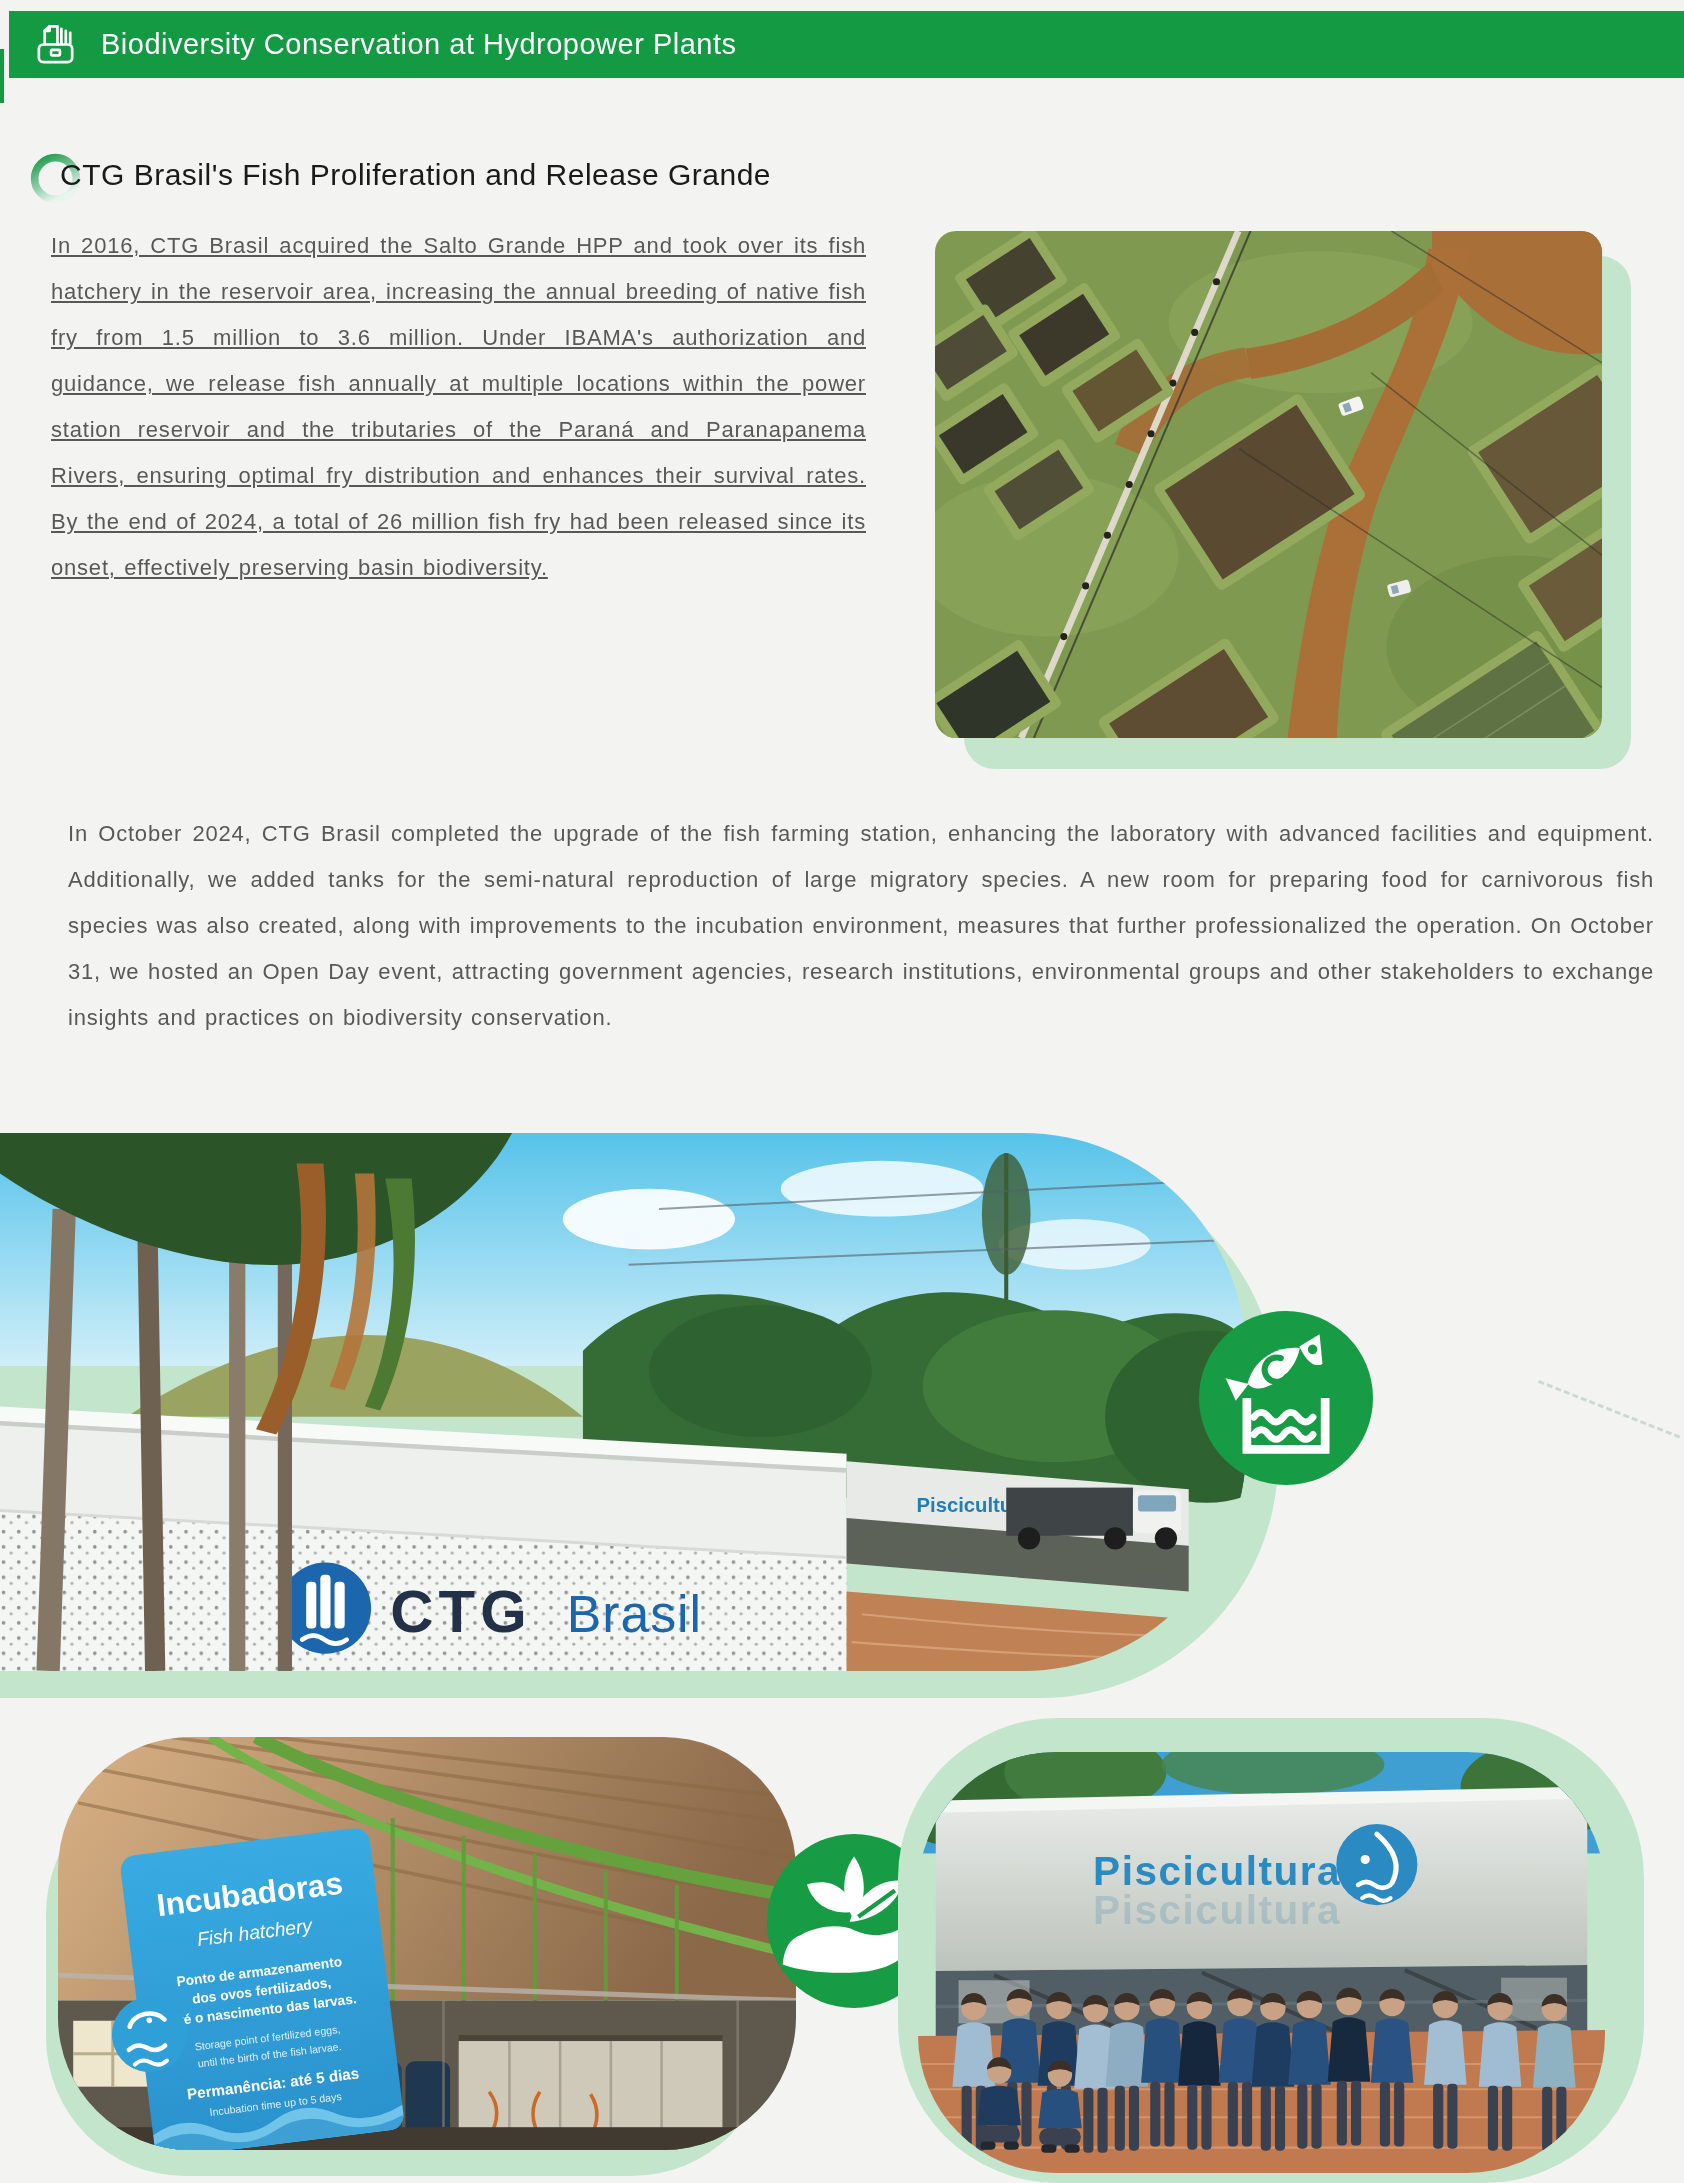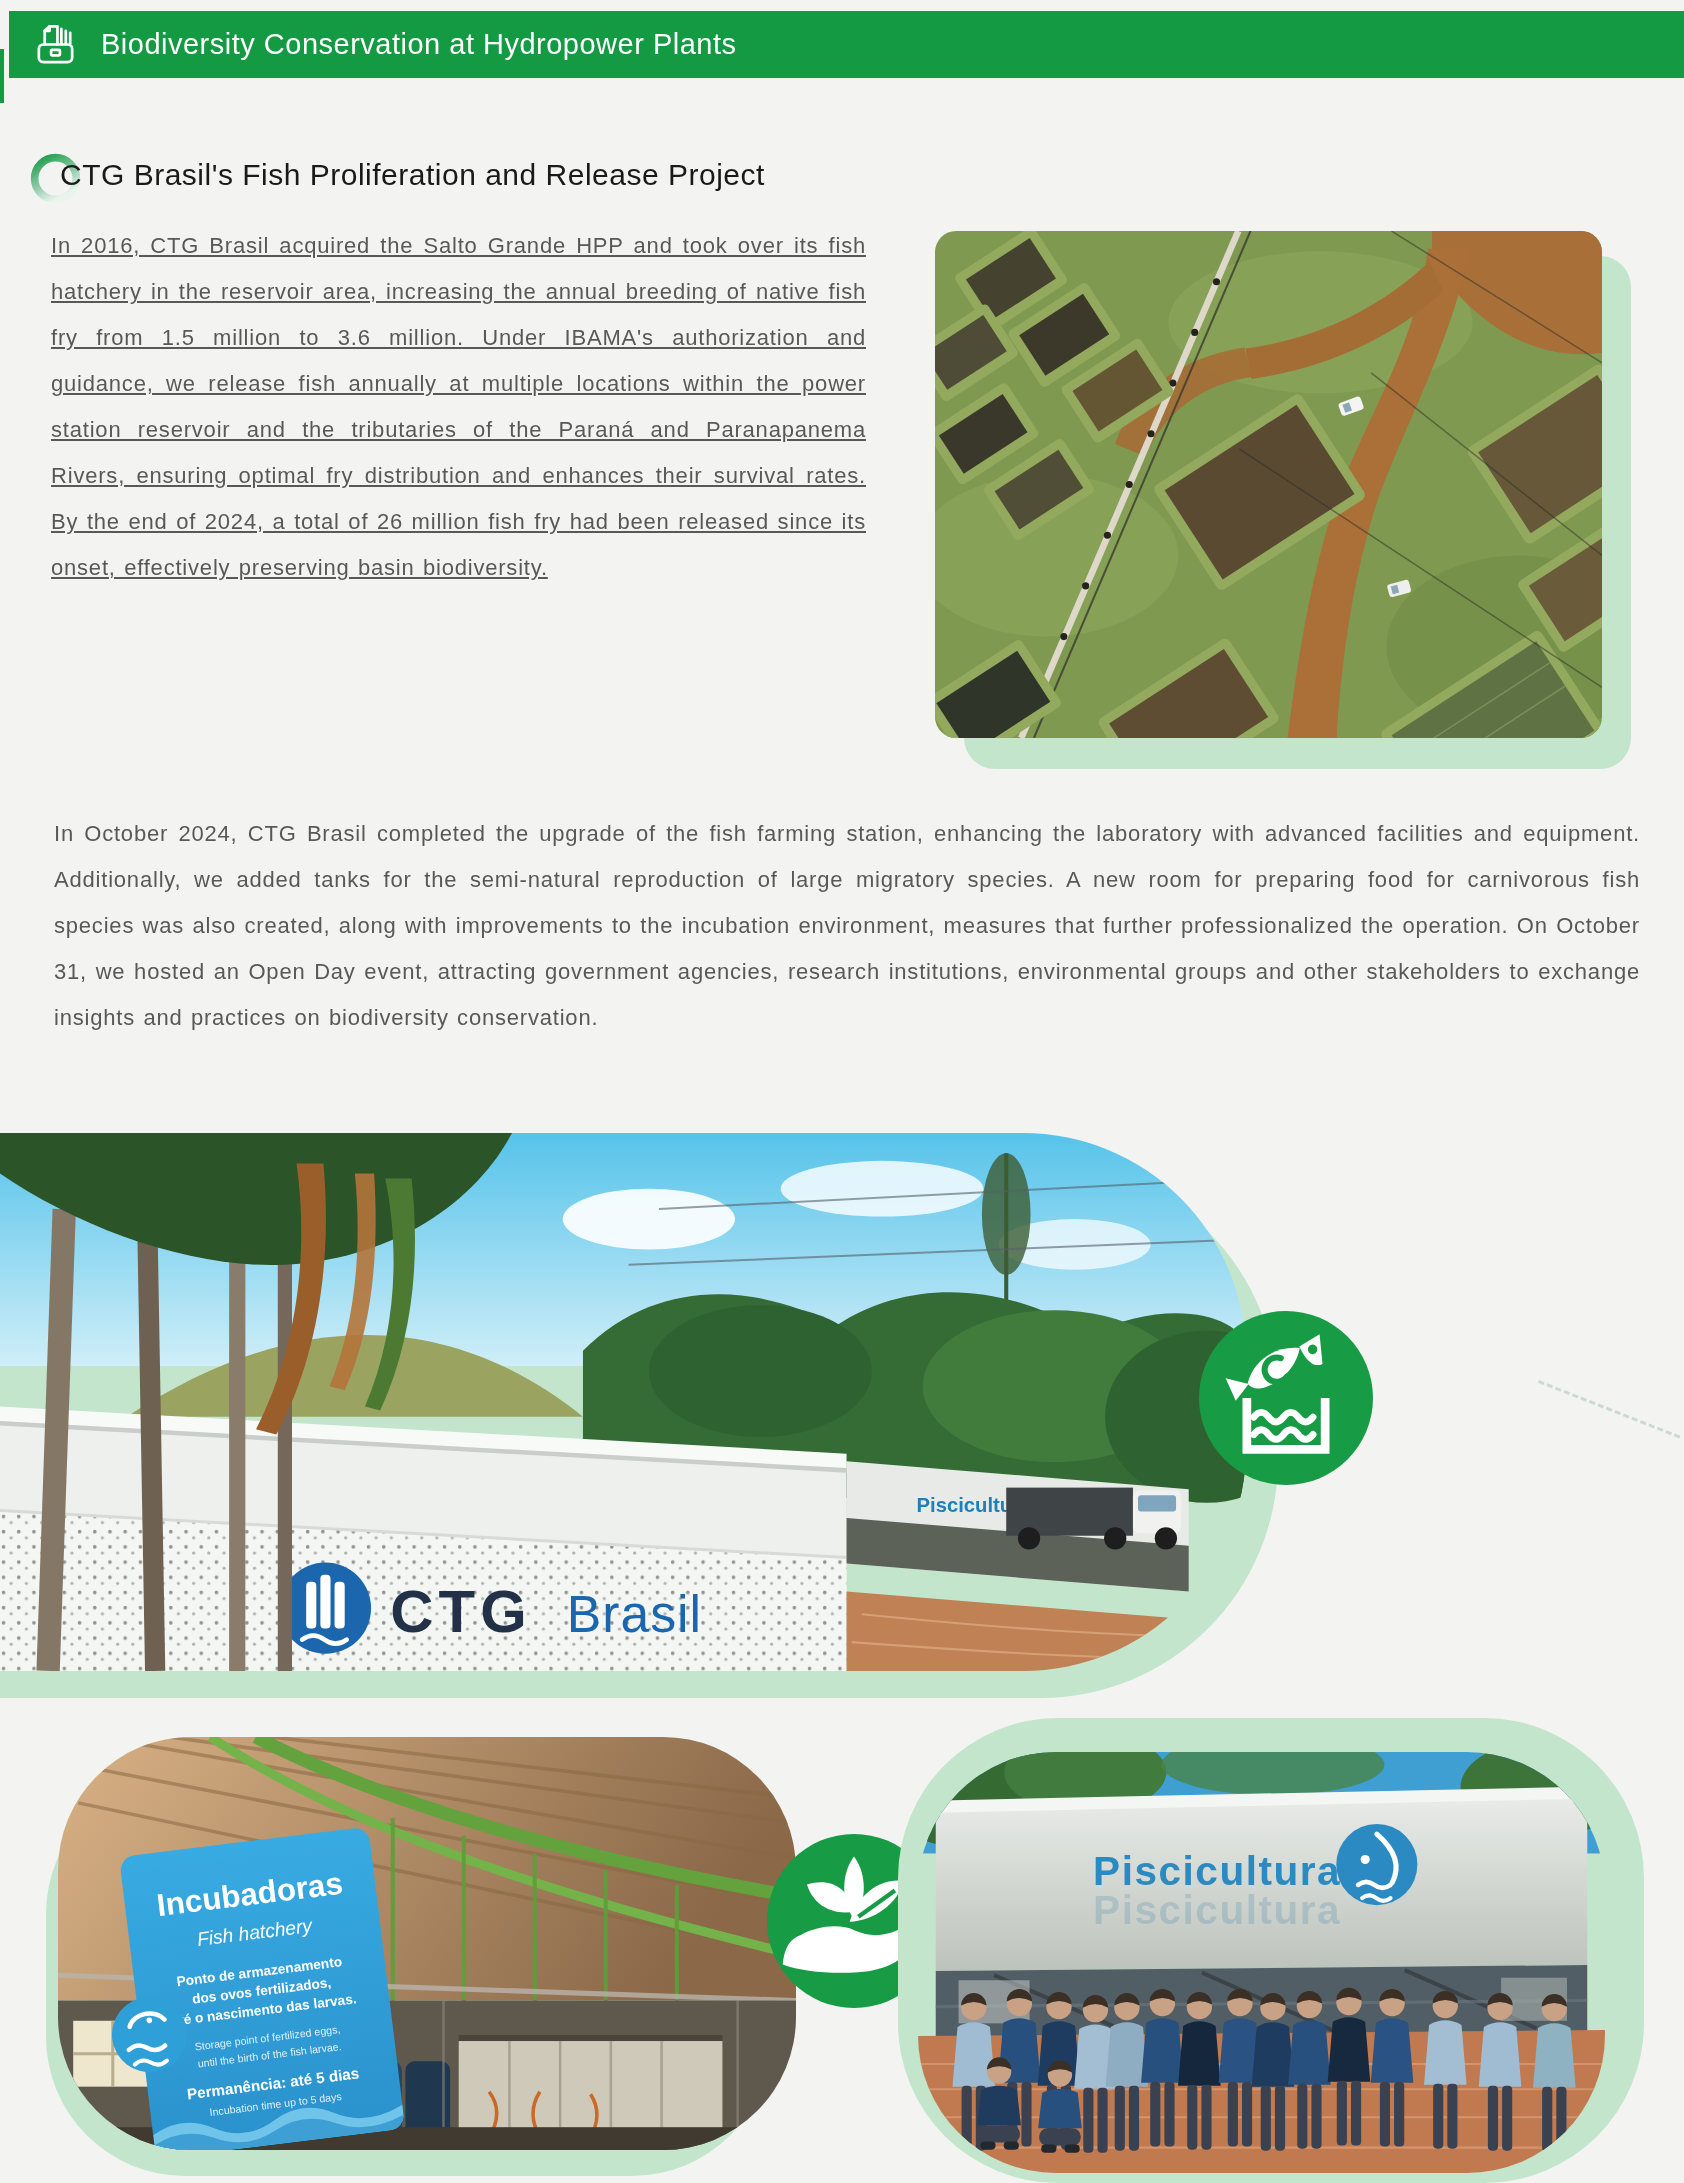--- a/index.html
+++ b/index.html
@@ -24,21 +24,21 @@
   .section-title{
     position:absolute; left:60px; top:158px; margin:0;
     font-size:30px; font-weight:500; color:#1a1a1a; letter-spacing:0.5px;
   }
   
   .para{
     position:absolute; color:#585858; font-size:22px; line-height:46px;
     letter-spacing:0.8px; word-spacing:1.5px; text-align:justify; margin:0;
   }
   .para1{left:51px; top:223px; width:815px;text-decoration:underline;}
-  .para2{left:54px; top:811px; width:1586px;}
+  .para2{left:68px; top:811px; width:1586px;}
   
   .mint{position:absolute; background:#c3e5cc;}
   .fig{position:absolute; overflow:hidden;}
   .fig svg{display:block; width:100%; height:100%;}
   .sh-aerial{left:964px; top:256px; width:667px; height:513px; border-radius:31px;}
   .fig-aerial{left:935px; top:231px; width:667px; height:507px; border-radius:21px;}
   .sh-building{left:0; top:1162px; width:1278px; height:536px; border-radius:0 238px 238px 0;}
   .fig-building{left:0; top:1133px; width:1246px; height:538px; border-radius:0 223px 223px 0;}
   .sh-hatchery{left:46px; top:1775px; width:725px; height:401px; border-radius:139px;}
   .fig-hatchery{left:58px; top:1737px; width:738px; height:413px; border-radius:133px;}
@@ -81,21 +81,21 @@
   <svg class="ring" viewBox="0 0 120 120">
     <defs>
       <linearGradient id="rg" x1="0" y1="0" x2="0.5" y2="1">
         <stop offset="0" stop-color="#149a43"></stop>
         <stop offset="0.6" stop-color="#8fcbaa"></stop>
         <stop offset="1" stop-color="#e9f4ed"></stop>
       </linearGradient>
     </defs>
     <circle cx="60" cy="60" r="41" fill="none" stroke="url(#rg)" stroke-width="15"></circle>
   </svg>
-  <h2 class="section-title">CTG Brasil's Fish Proliferation and Release Project</h2>
+  <h2 class="section-title">CTG Brasil's Fish Proliferation and Release Grande</h2>
 
   <p class="para para1">In 2016, CTG Brasil acquired the Salto Grande HPP and took over its fish hatchery in the reservoir area, increasing the annual breeding of native fish fry from 1.5 million to 3.6 million. Under IBAMA's authorization and guidance, we release fish annually at multiple locations within the power station reservoir and the tributaries of the Paraná and Paranapanema Rivers, ensuring optimal fry distribution and enhances their survival rates. By the end of 2024, a total of 26 million fish fry had been released since its onset, effectively preserving basin biodiversity.</p>
 
   <div class="mint sh-aerial"></div>
   <figure class="fig fig-aerial" style="margin:0">
     <svg viewBox="0 0 1315 1000" preserveAspectRatio="none">
       <rect x="0" y="0" width="1315" height="1000" fill="#7f9a50"></rect>
       <ellipse cx="220" cy="640" rx="260" ry="160" fill="#8fa85c" opacity="0.5"></ellipse>
       <ellipse cx="760" cy="180" rx="300" ry="140" fill="#93ab5e" opacity="0.45"></ellipse>
       <ellipse cx="1150" cy="820" rx="260" ry="180" fill="#6f8a45" opacity="0.55"></ellipse>

